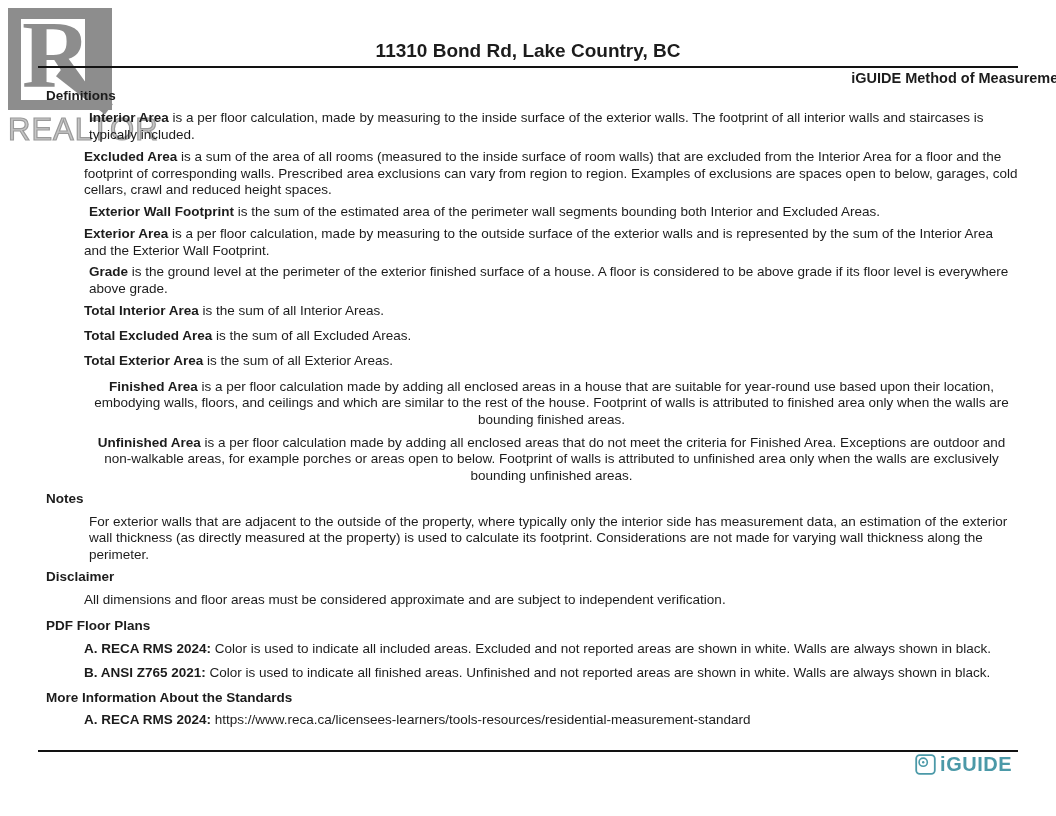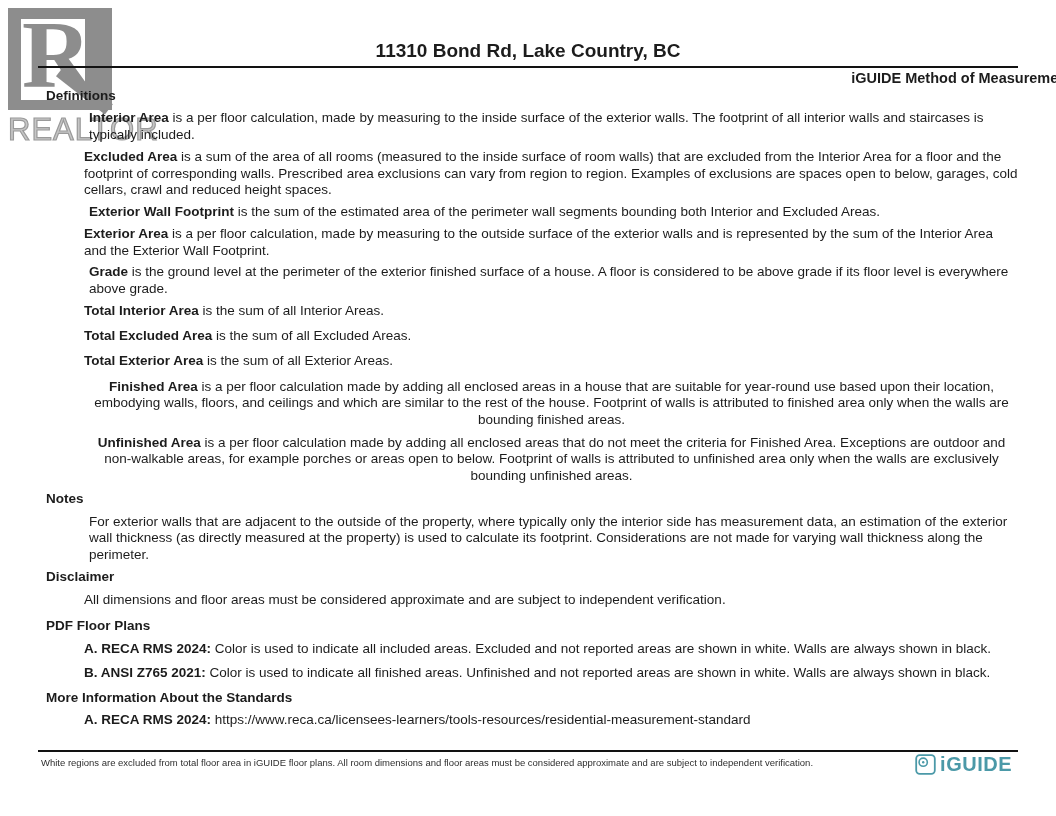--- a/index.html
+++ b/index.html
@@ -88,21 +88,20 @@
     <div class="h">PDF Floor Plans</div>
     <p class="def mb8"><b>A. RECA RMS 2024:</b><span> Color is used to indicate all included areas. Excluded and not reported areas are shown in white. Walls are always shown in black.</span></p>
     <p class="def mb8"><b>B. ANSI Z765 2021:</b><span> Color is used to indicate all finished areas. Unfinished and not reported areas are shown in white. Walls are always shown in black.</span></p>
 
     <div class="h">More Information About the Standards</div>
     <p class="def mb9"><b>A. RECA RMS 2024:</b> <span class="link">https://www.reca.ca/licensees-learners/tools-resources/residential-measurement-standard</span></p>
 
   </div>
 
   <div class="footer-rule"></div>
-  <div class="footer-note">White regions are excluded from total floor area in iGUIDE floor plans. All room dimensions and floor areas must be considered approximate and are subject to independent verification.</div>
   <div class="brand">
     <span>
       <svg width="21" height="21" viewBox="0 0 21 21">
         <rect x="1.2" y="1.2" width="18.6" height="18.6" rx="3.5" fill="none" stroke="#4b99a8" stroke-width="1.8"></rect>
         <circle cx="8.2" cy="8.2" r="4.1" fill="none" stroke="#4b99a8" stroke-width="1.6"></circle>
         <circle cx="8.2" cy="8.2" r="1.2" fill="#4b99a8"></circle>
       </svg>
     </span>
     <span class="brand-text">iGUIDE</span>
   </div>

